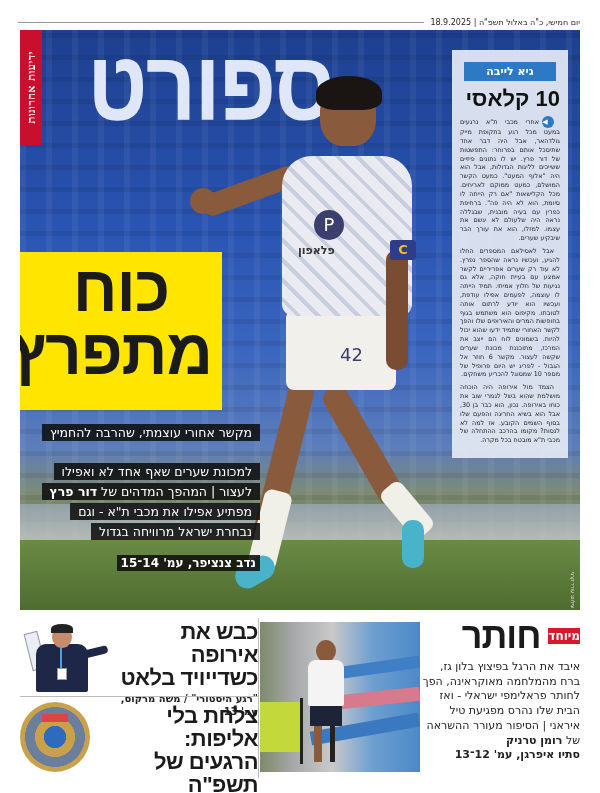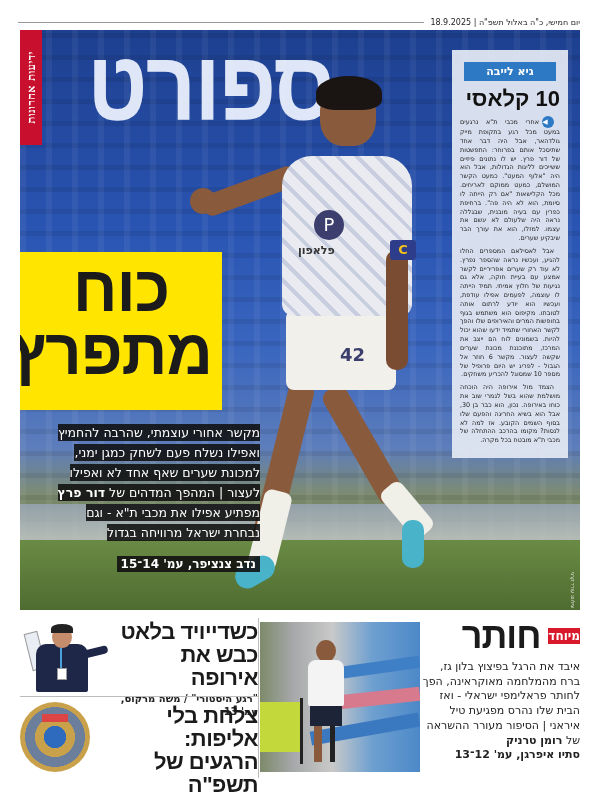--- a/index.html
+++ b/index.html
@@ -30,40 +30,40 @@
   .player .hair { position: absolute; left: 126px; top: 6px; width: 66px; height: 34px; border-radius: 50% 50% 30% 30%; background: #1a1412; }
   .player .torso { position: absolute; left: 92px; top: 86px; width: 130px; height: 160px; border-radius: 30px 30px 12px 12px;
     background: repeating-linear-gradient(45deg, #e9ebf0 0 10px, #c8cde0 10px 14px), #eef0f4; }
   .player .logo { position: absolute; left: 124px; top: 140px; width: 30px; height: 30px; border-radius: 50%; background: #3c3f6e; color:#fff; font-size: 18px; text-align:center; line-height:30px; }
   .player .sponsor { position: absolute; left: 108px; top: 174px; font-size: 11px; color: #333; font-weight: bold; direction: ltr; }
   .player .armband { position: absolute; left: 200px; top: 170px; width: 26px; height: 20px; background: #2e3c8c; border-radius: 3px; color:#f4c21a; font-weight:bold; font-size:13px; text-align:center; line-height:20px; }
   .player .arm-l { position: absolute; left: 10px; top: 110px; width: 100px; height: 22px; background: #8a5a3c; border-radius: 10px; transform: rotate(-20deg); }
   .player .fist { position: absolute; left: 0; top: 118px; width: 26px; height: 26px; border-radius: 50%; background: #8a5a3c; }
   .player .arm-r { position: absolute; left: 196px; top: 180px; width: 22px; height: 120px; background: #7a4d33; border-radius: 10px; }
   .player .shorts { position: absolute; left: 96px; top: 240px; width: 110px; height: 80px; background: #f2f0ea; border-radius: 8px; }
-  .player .num { position: absolute; left: 150px; top: 274px; font-size: 18px; font-weight: bold; color: #3c3f6e; direction: ltr; }
+  .player .num { position: absolute; left: 150px; top: 274px; font-size: 18px; font-weight: normal; color: #3c3f6e; direction: ltr; }
   .player .leg1 { position: absolute; left: 80px; top: 310px; width: 26px; height: 170px; background: #8a5a3c; border-radius: 10px; transform: rotate(14deg); }
   .player .sock1 { position: absolute; left: 66px; top: 420px; width: 28px; height: 80px; background: #f0efe8; border-radius: 8px; transform: rotate(14deg); }
   .player .shoe1 { position: absolute; left: 44px; top: 490px; width: 42px; height: 24px; background: #49b3c9; border-radius: 12px; transform: rotate(-30deg); }
   .player .leg2 { position: absolute; left: 160px; top: 310px; width: 26px; height: 130px; background: #8a5a3c; border-radius: 10px; transform: rotate(-30deg); }
   .player .sock2 { position: absolute; left: 204px; top: 410px; width: 26px; height: 60px; background: #f0efe8; border-radius: 8px; transform: rotate(-40deg); }
   .player .shoe2 { position: absolute; left: 212px; top: 450px; width: 22px; height: 48px; background: #49b3c9; border-radius: 10px; }
 
   .sidebar { position: absolute; top: 20px; right: 12px; width: 116px; height: 408px; background: rgba(226,232,242,0.94); padding: 8px 8px; }
   .sidebar .author { background: #2e79c4; color: #fff; font-weight: bold; font-size: 11px; text-align: center; padding: 3px 0; margin: 4px 4px 6px; }
   .sidebar .title { font-size: 22px; font-weight: 900; color: #111; line-height: 1.05; margin-bottom: 6px; font-family: "Liberation Sans", sans-serif; }
   .sidebar .body { font-size: 6.4px; line-height: 1.38; color: #222; text-align: justify; }
   .sidebar .arrow { display: inline-block; width: 12px; height: 12px; border-radius: 50%; background: #2e79c4; color: #fff; font-size: 7px; text-align: center; line-height: 12px; margin-left: 3px; vertical-align: middle; }
   .sidebar .body p { margin-bottom: 4px; text-indent: 6px; }
 
   .main-head { position: absolute; top: 222px; left: 0; width: 202px; height: 158px; background: #ffe500; padding: 6px 10px; }
   .main-head div { font-size: 64px; font-weight: 900; line-height: 0.98; color: #1b1b1b; text-align: center; font-family: "Liberation Sans", sans-serif; letter-spacing: -1px; }
 
   .teaser { position: absolute; top: 392px; left: 0; width: 240px; }
-  .teaser .line { display: inline; background: rgba(15,15,15,0.88); color: #fff; font-size: 12.5px; line-height: 19px; padding: 1px 0; box-decoration-break: clone; -webkit-box-decoration-break: clone; }
+  .teaser .line { display: inline; background: rgba(15,15,15,0.88); color: #fff; font-size: 12.5px; line-height: 19px; padding: 1px 8px; box-decoration-break: clone; -webkit-box-decoration-break: clone; }
   .teaser b { color: #fff; }
   .teaser .credit { display: inline-block; margin-top: 14px; background: rgba(15,15,15,0.88); color: #fff; font-size: 12px; font-weight: bold; padding: 1px 4px; }
 
   .photo-credit { position: absolute; right: 4px; bottom: 2px; writing-mode: vertical-rl; font-size: 5px; color: #eee; }
 
   .bottom { position: absolute; top: 618px; left: 20px; width: 560px; height: 160px; }
   .bottom .col-right { position: absolute; right: 0; top: 0; width: 160px; height: 160px; }
   .bottom .col-mid { position: absolute; left: 240px; top: 4px; width: 160px; height: 150px; background: #ccc; overflow: hidden; }
   .bottom .col-left { position: absolute; left: 0; top: 0; width: 238px; height: 160px; }
   .vline { position: absolute; left: 238px; top: 0; width: 1px; height: 160px; background: #bbb; }
@@ -156,21 +156,21 @@
     </div>
   </div>
 
   <div class="main-head">
     <div>כוח</div>
     <div>מתפרץ</div>
   </div>
 
   <div class="teaser">
     <span class="line">מקשר אחורי עוצמתי, שהרבה להחמיץ</span><br>
-    <span class="line">ואפילו נשלח פעם לשחק כמגן ימני,</span><br>
+    <br>
     <span class="line">למכונת שערים שאף אחד לא ואפילו</span><br>
     <span class="line"><span>לעצור | המהפך המדהים של</span> <b>דור פרץ</b></span><br>
     <span class="line">מפתיע אפילו את מכבי ת"א - וגם</span><br>
     <span class="line">נבחרת ישראל מרוויחה בגדול</span><br>
     <span class="credit">נדב צנציפר, עמ' 14־15</span>
   </div>
 
   <div class="photo-credit">צילום: עודד קרני</div>
 </div>
 
@@ -209,22 +209,22 @@
     <div class="coach">
       <div class="board"></div>
       <div class="body"></div>
       <div class="arm"></div>
       <div class="head"></div>
       <div class="hair"></div>
       <div class="lanyard"></div>
       <div class="badge"></div>
     </div>
     <div class="story story1">
+      <div class="h">כבש את אירופה</div>
       <div class="h">כשדייויד בלאט</div>
-      <div class="h">כבש את אירופה</div>
       <div class="sub">"רגע היסטורי" / משה מרקוס, עמ' 13</div>
     </div>
     <div class="hline"></div>
     <div class="medal">
       <div class="ribbon"></div>
     </div>
     <div class="story story2">
       <div class="h">צלחת בלי אליפות:</div>
       <div class="h">הרגעים של תשפ"ה</div>
 

